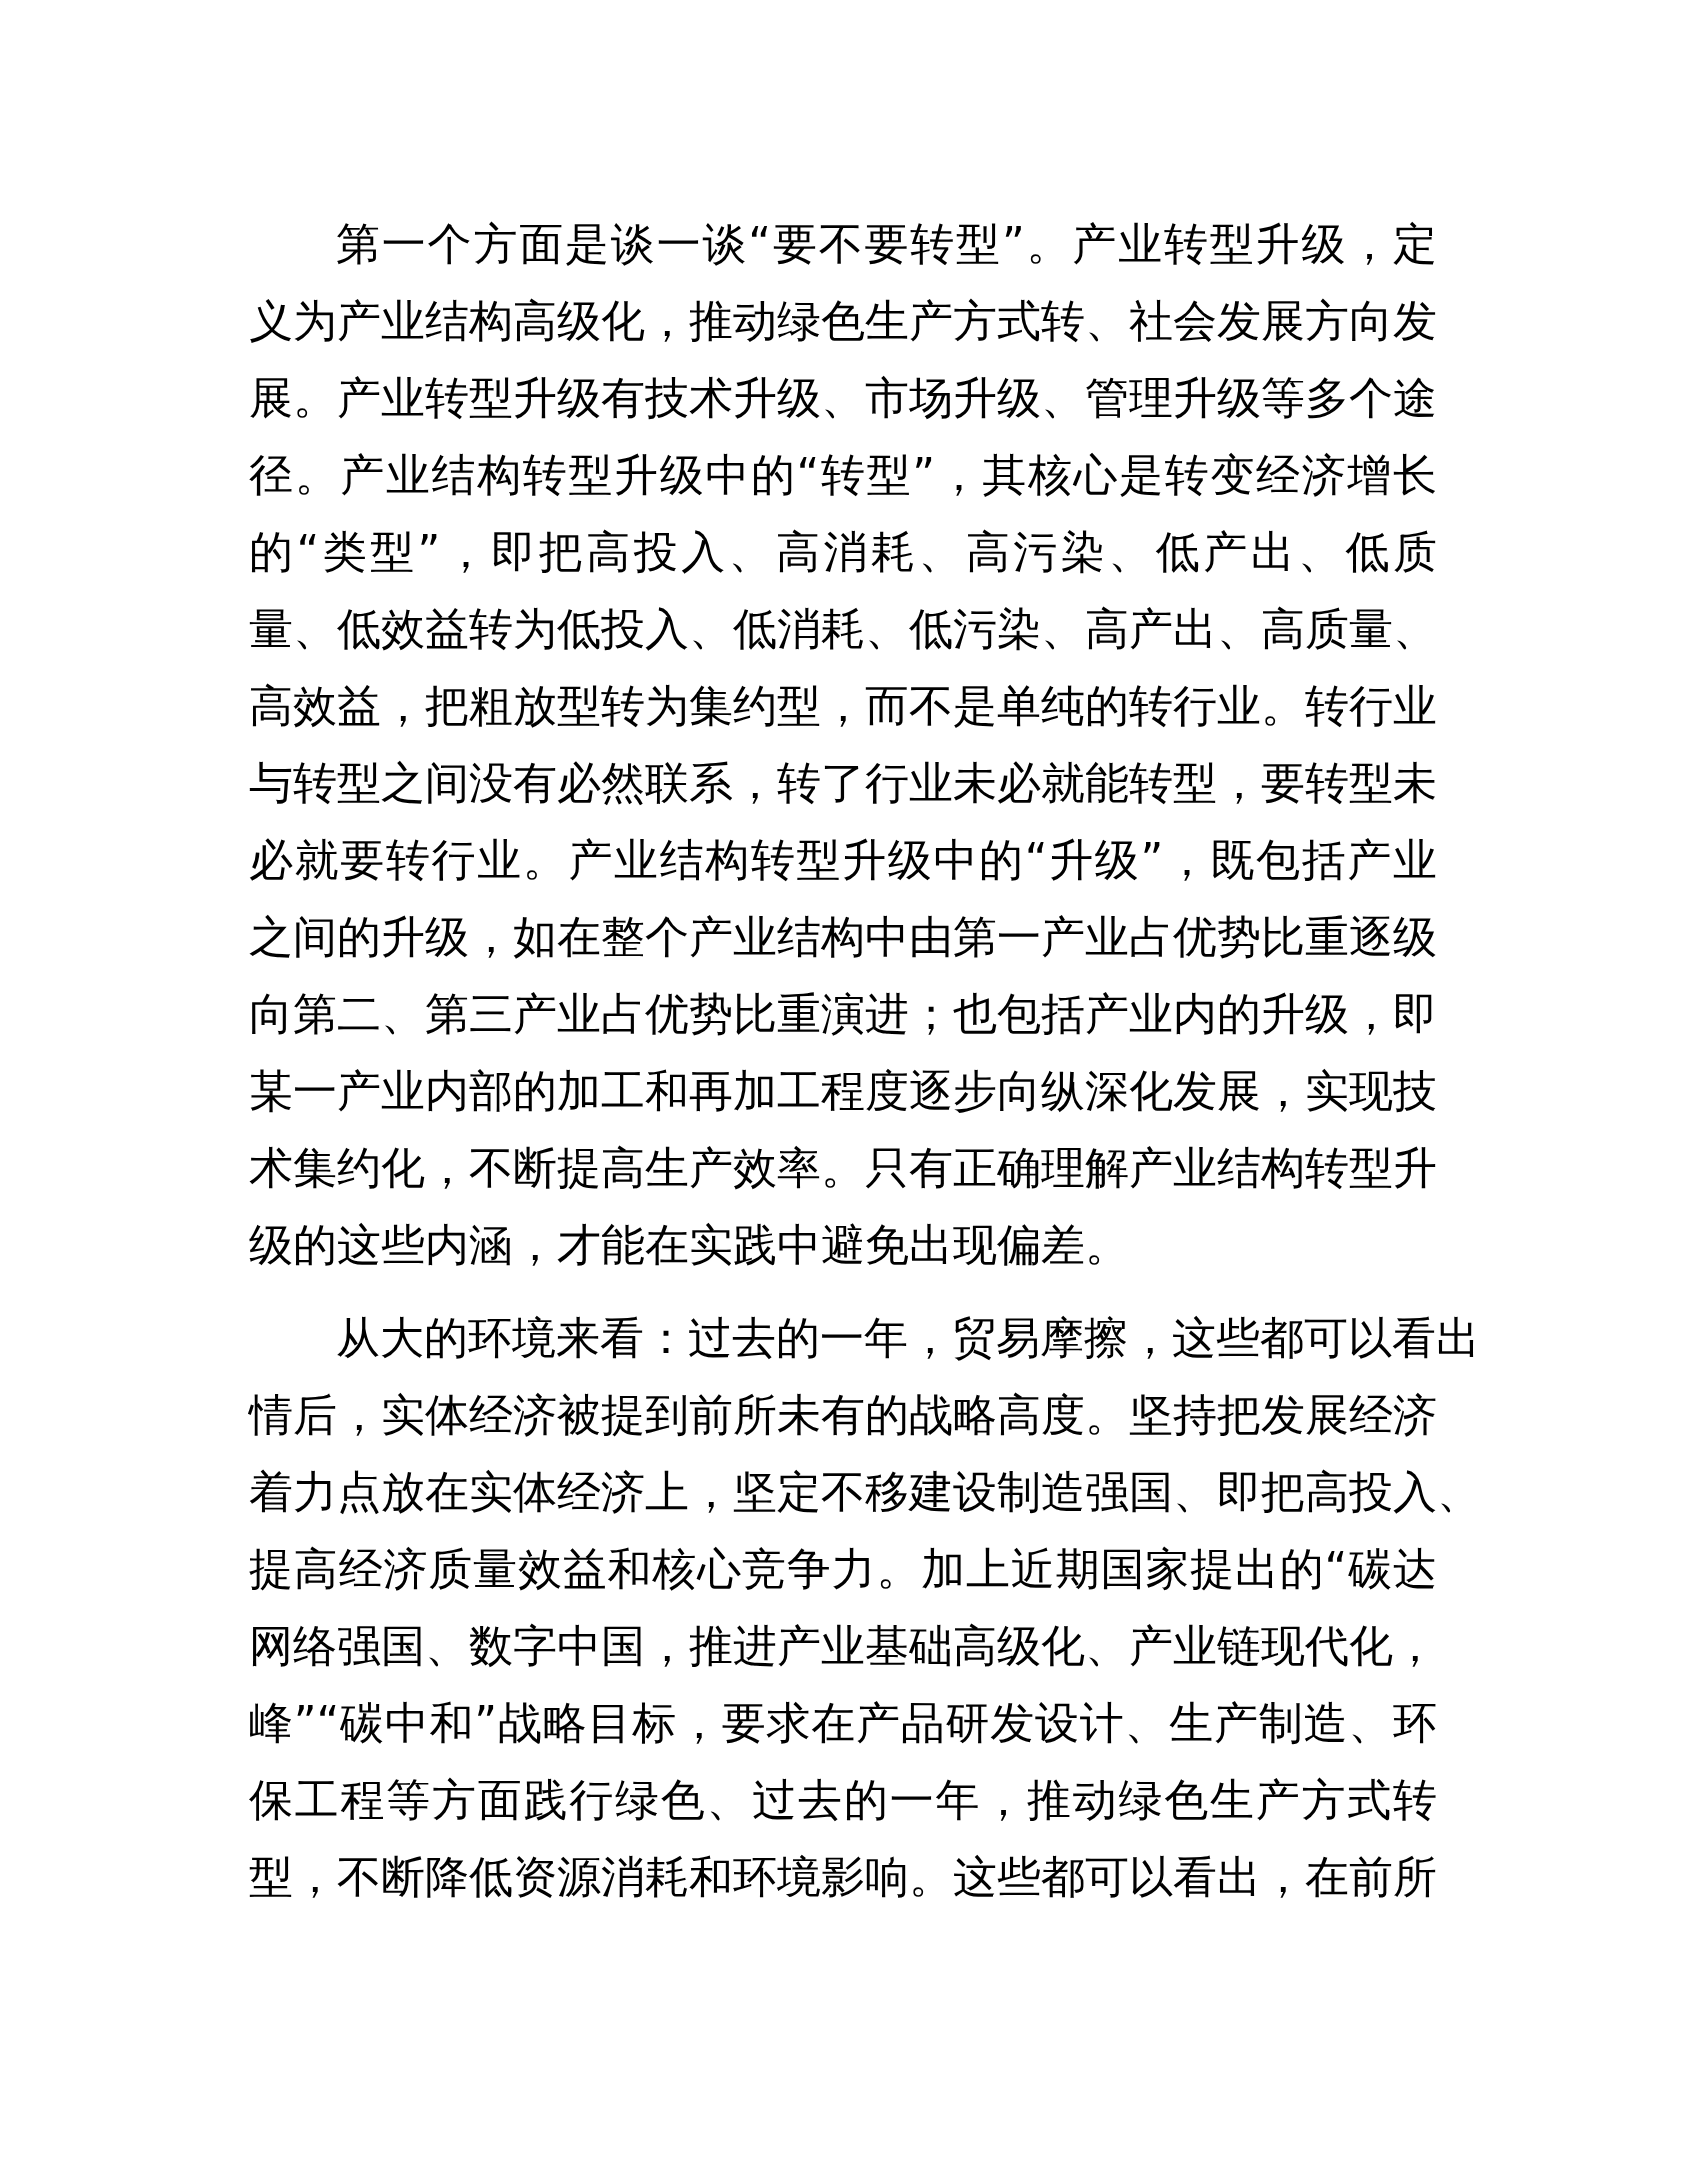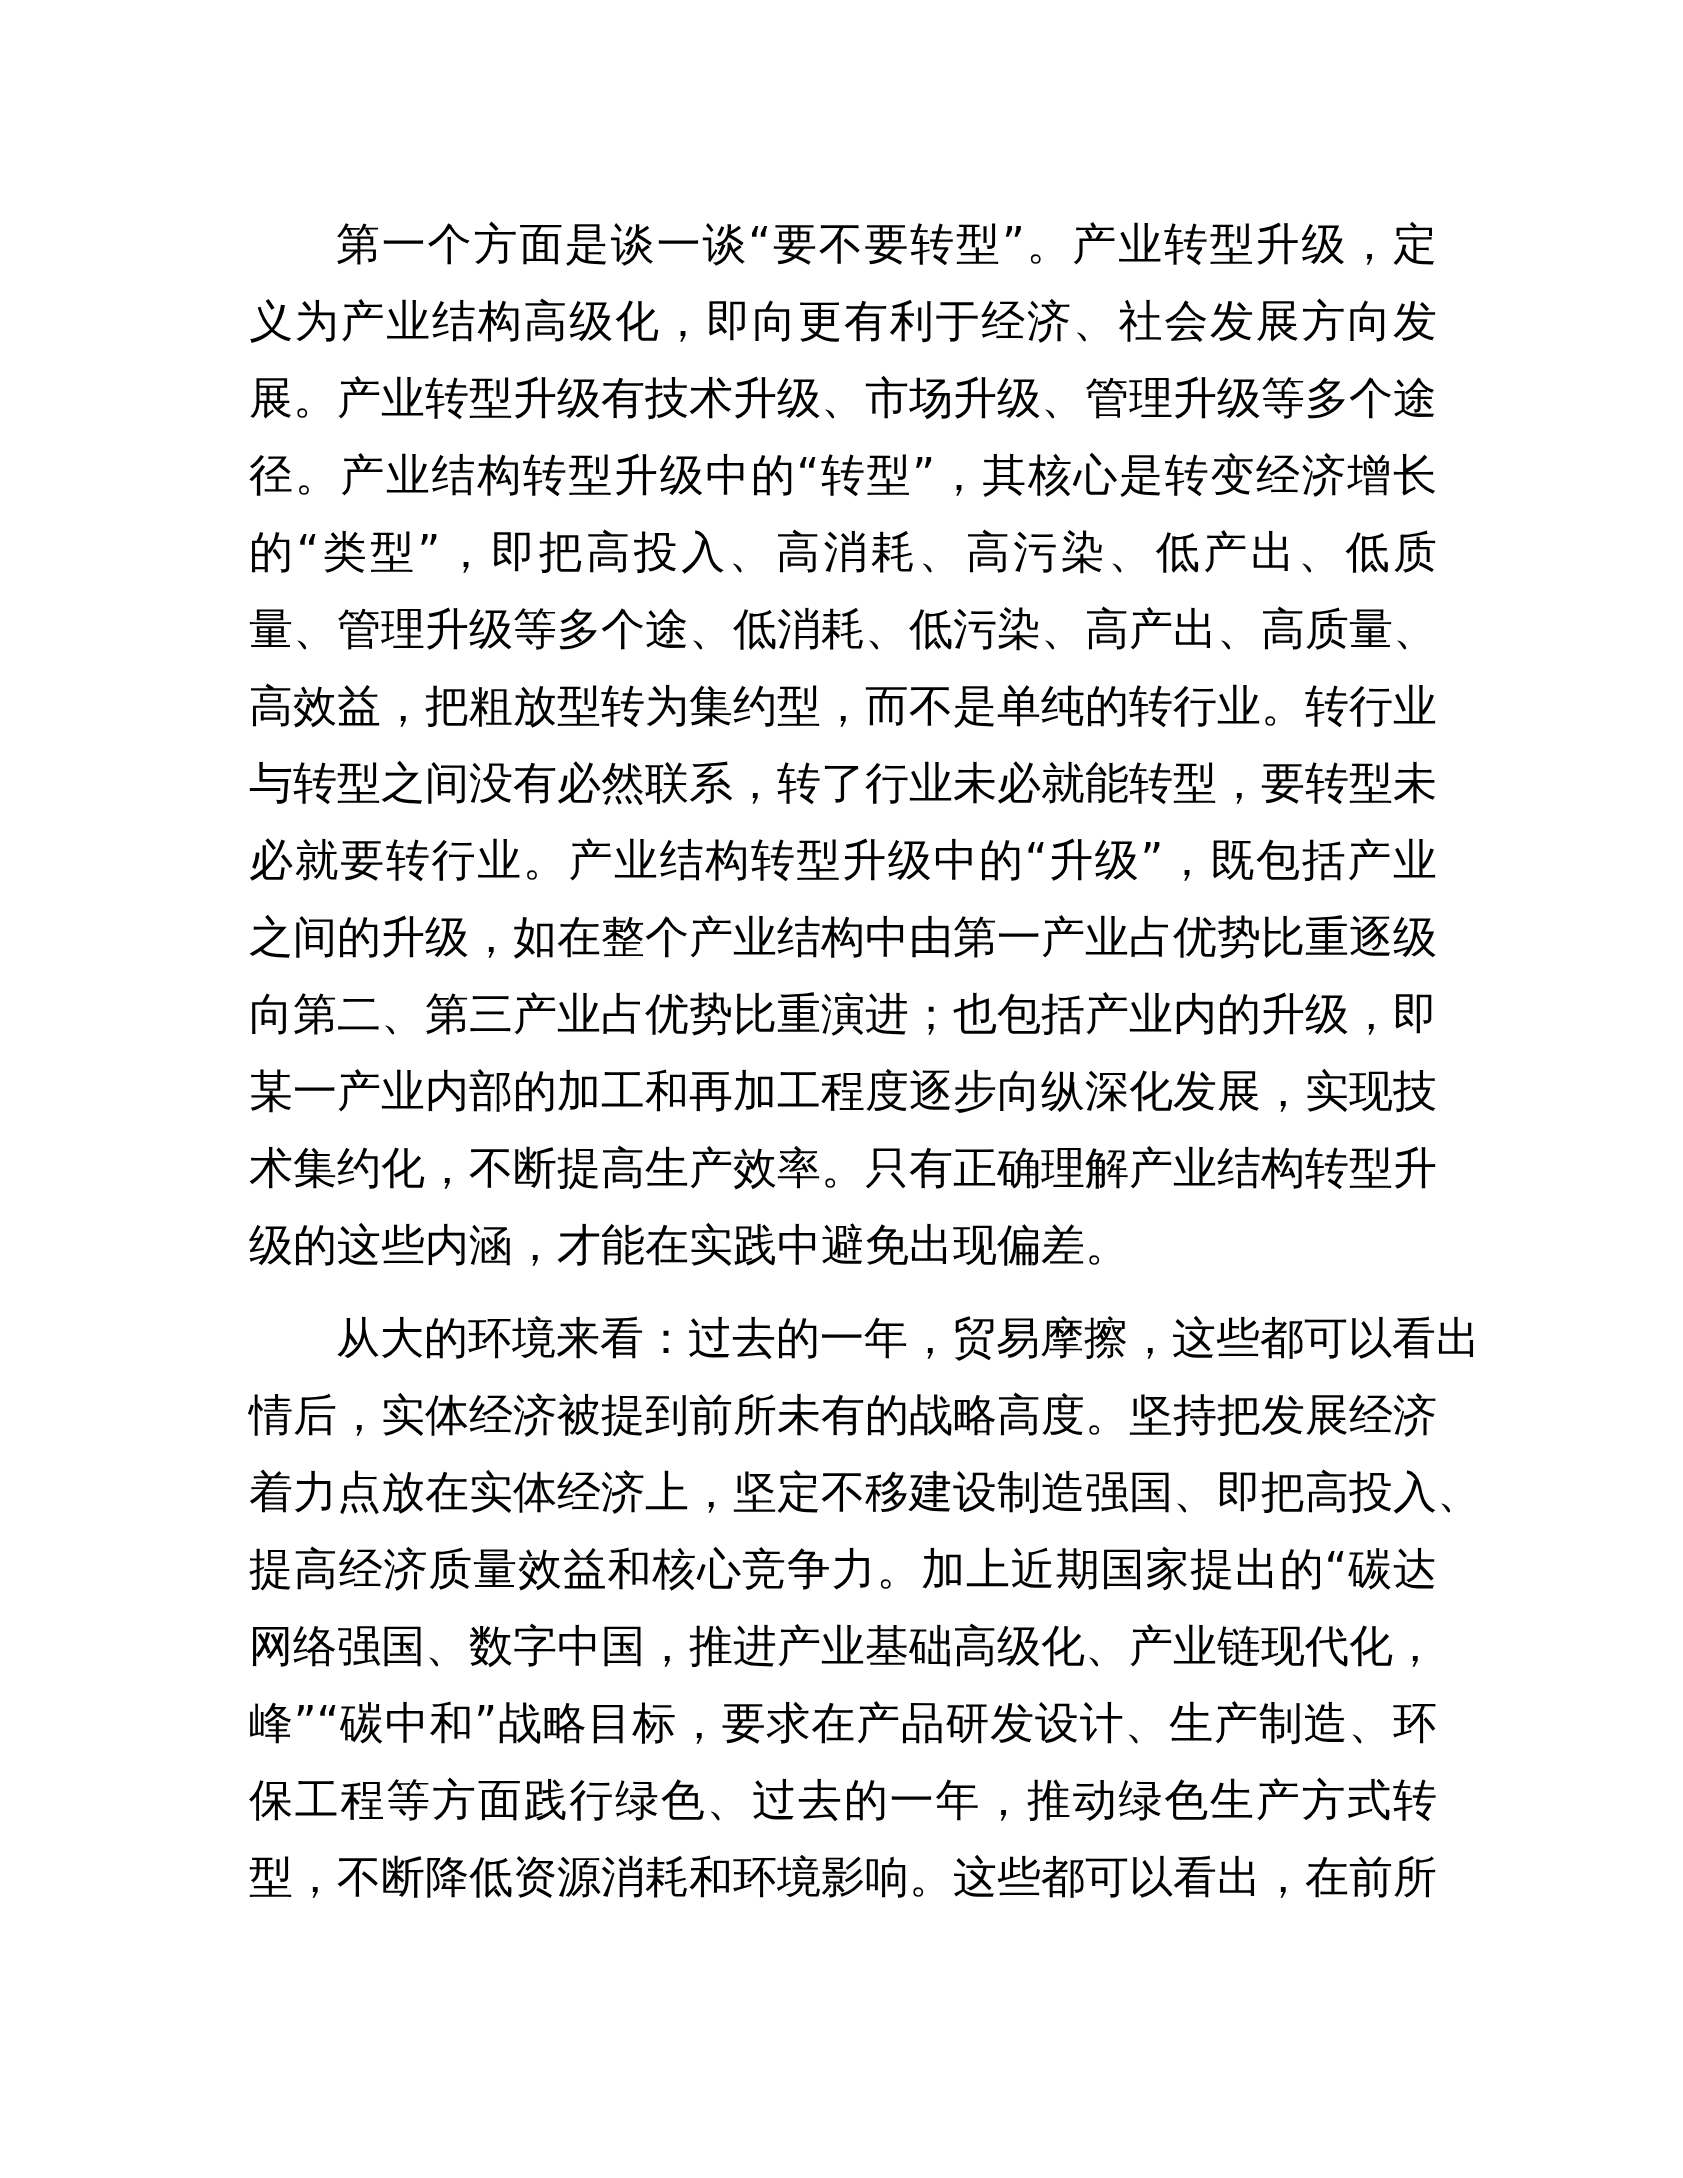--- a/index.html
+++ b/index.html
@@ -25,25 +25,25 @@
   .line.first { padding-left: 87px; }
   .line.last { text-align-last: left; }
 </style>
 </head>
 <body>
 
 <div class="page">
   <div class="content">
     <div class="para">
       <span class="line first">第一个方面是谈一谈“要不要转型”。产业转型升级，定</span>
-      <span class="line">义为产业结构高级化，即向更有利于经济、社会发展方向发</span>
+      <span class="line">义为产业结构高级化，推动绿色生产方式转、社会发展方向发</span>
       <span class="line">展。产业转型升级有技术升级、市场升级、管理升级等多个途</span>
       <span class="line">径。产业结构转型升级中的“转型”，其核心是转变经济增长</span>
       <span class="line">的“类型”，即把高投入、高消耗、高污染、低产出、低质</span>
-      <span class="line">量、管理升级等多个途、低消耗、低污染、高产出、高质量、</span>
+      <span class="line">量、低效益转为低投入、低消耗、低污染、高产出、高质量、</span>
       <span class="line">高效益，把粗放型转为集约型，而不是单纯的转行业。转行业</span>
       <span class="line">与转型之间没有必然联系，转了行业未必就能转型，要转型未</span>
       <span class="line">必就要转行业。产业结构转型升级中的“升级”，既包括产业</span>
       <span class="line">之间的升级，如在整个产业结构中由第一产业占优势比重逐级</span>
       <span class="line">向第二、第三产业占优势比重演进；也包括产业内的升级，即</span>
       <span class="line">某一产业内部的加工和再加工程度逐步向纵深化发展，实现技</span>
       <span class="line">术集约化，不断提高生产效率。只有正确理解产业结构转型升</span>
       <span class="line last">级的这些内涵，才能在实践中避免出现偏差。</span>
     </div>
     <div class="para">

